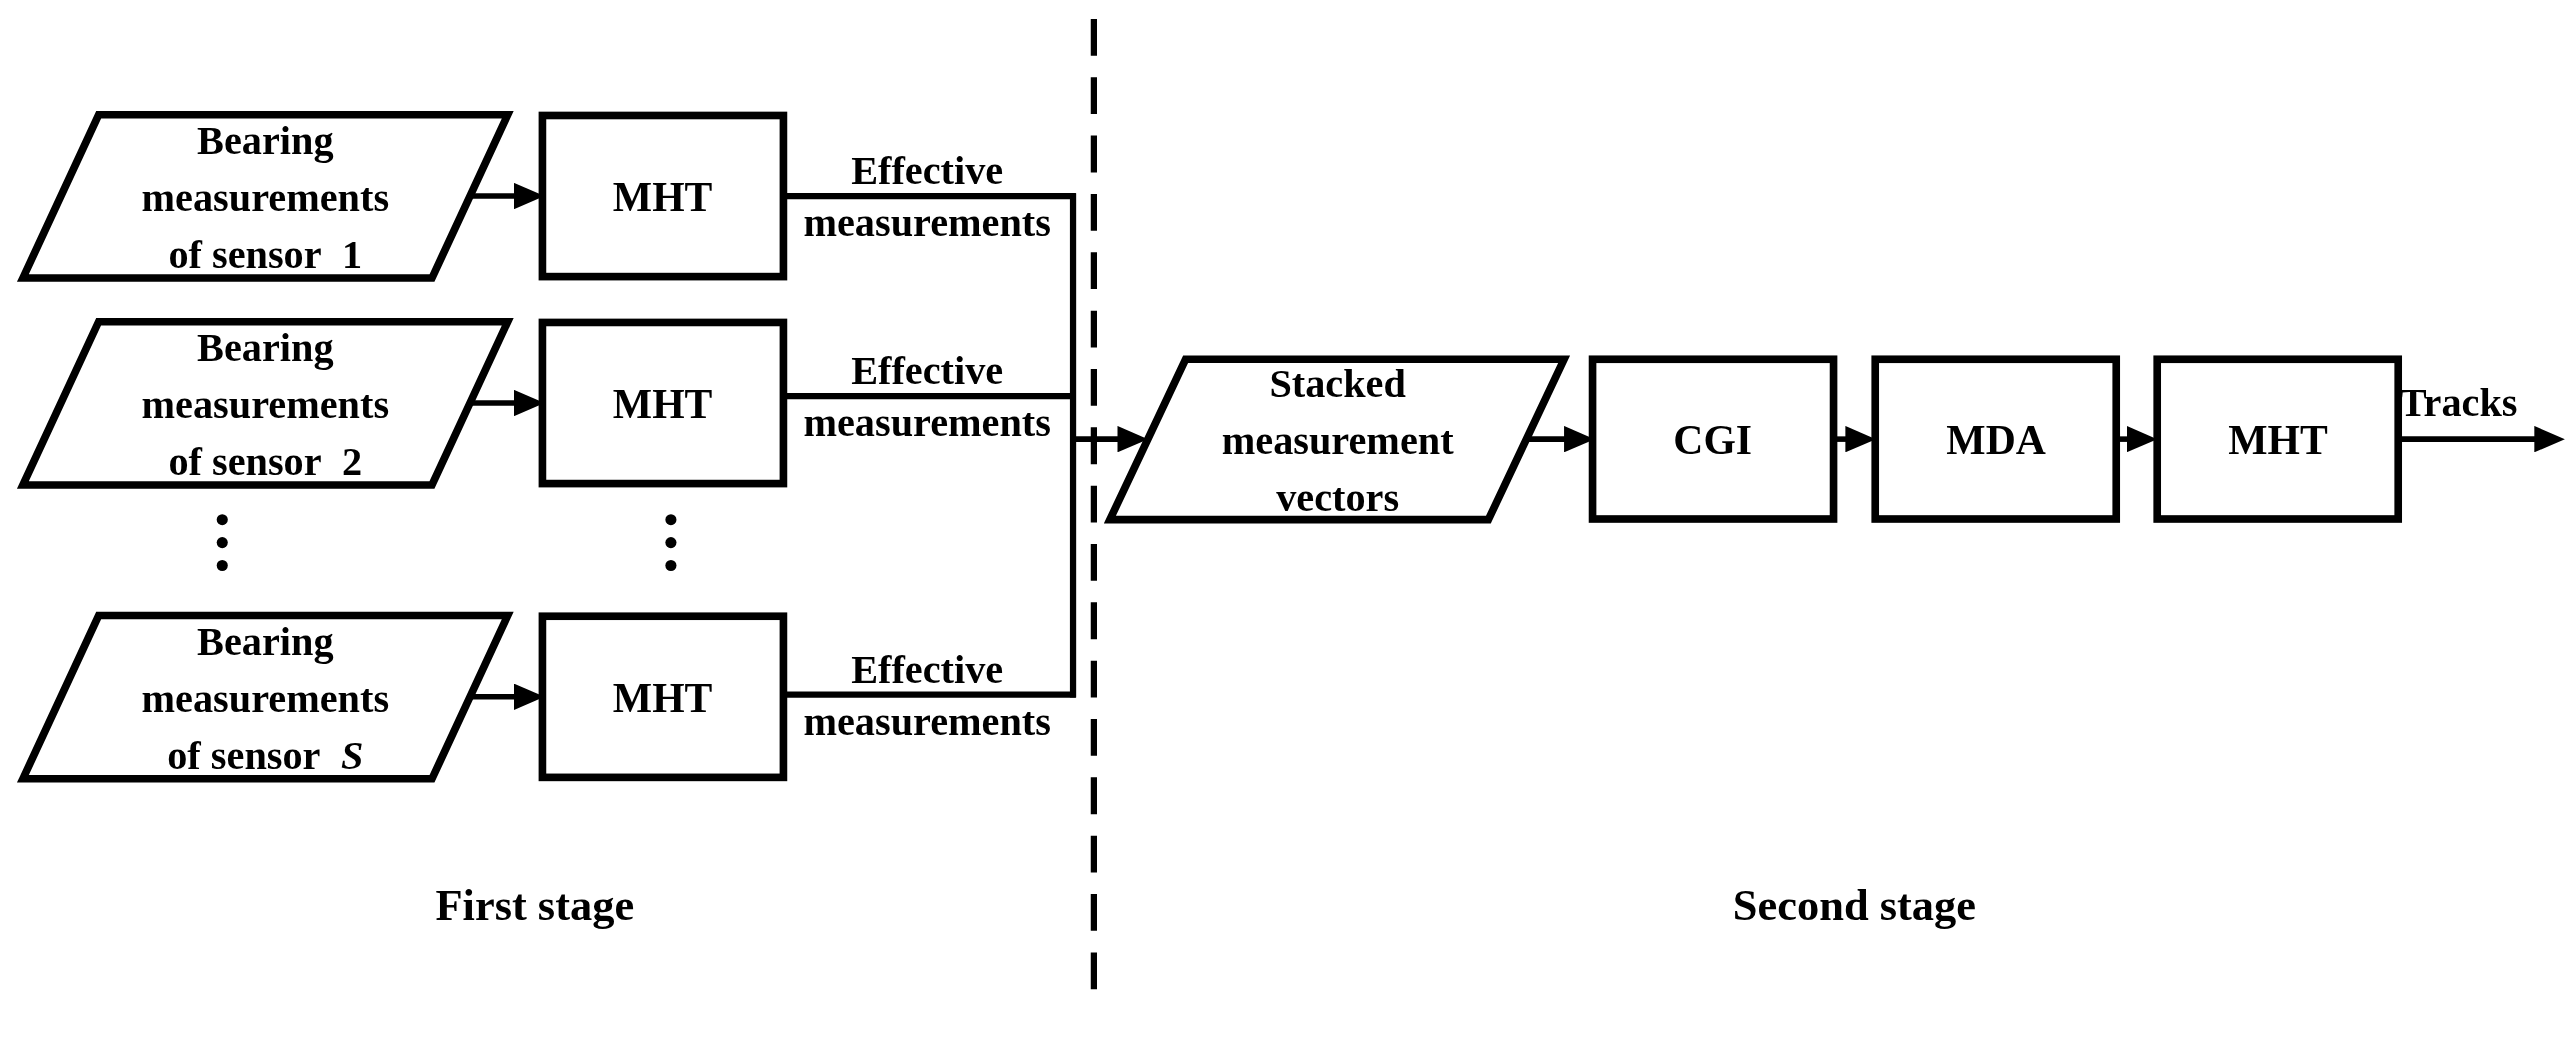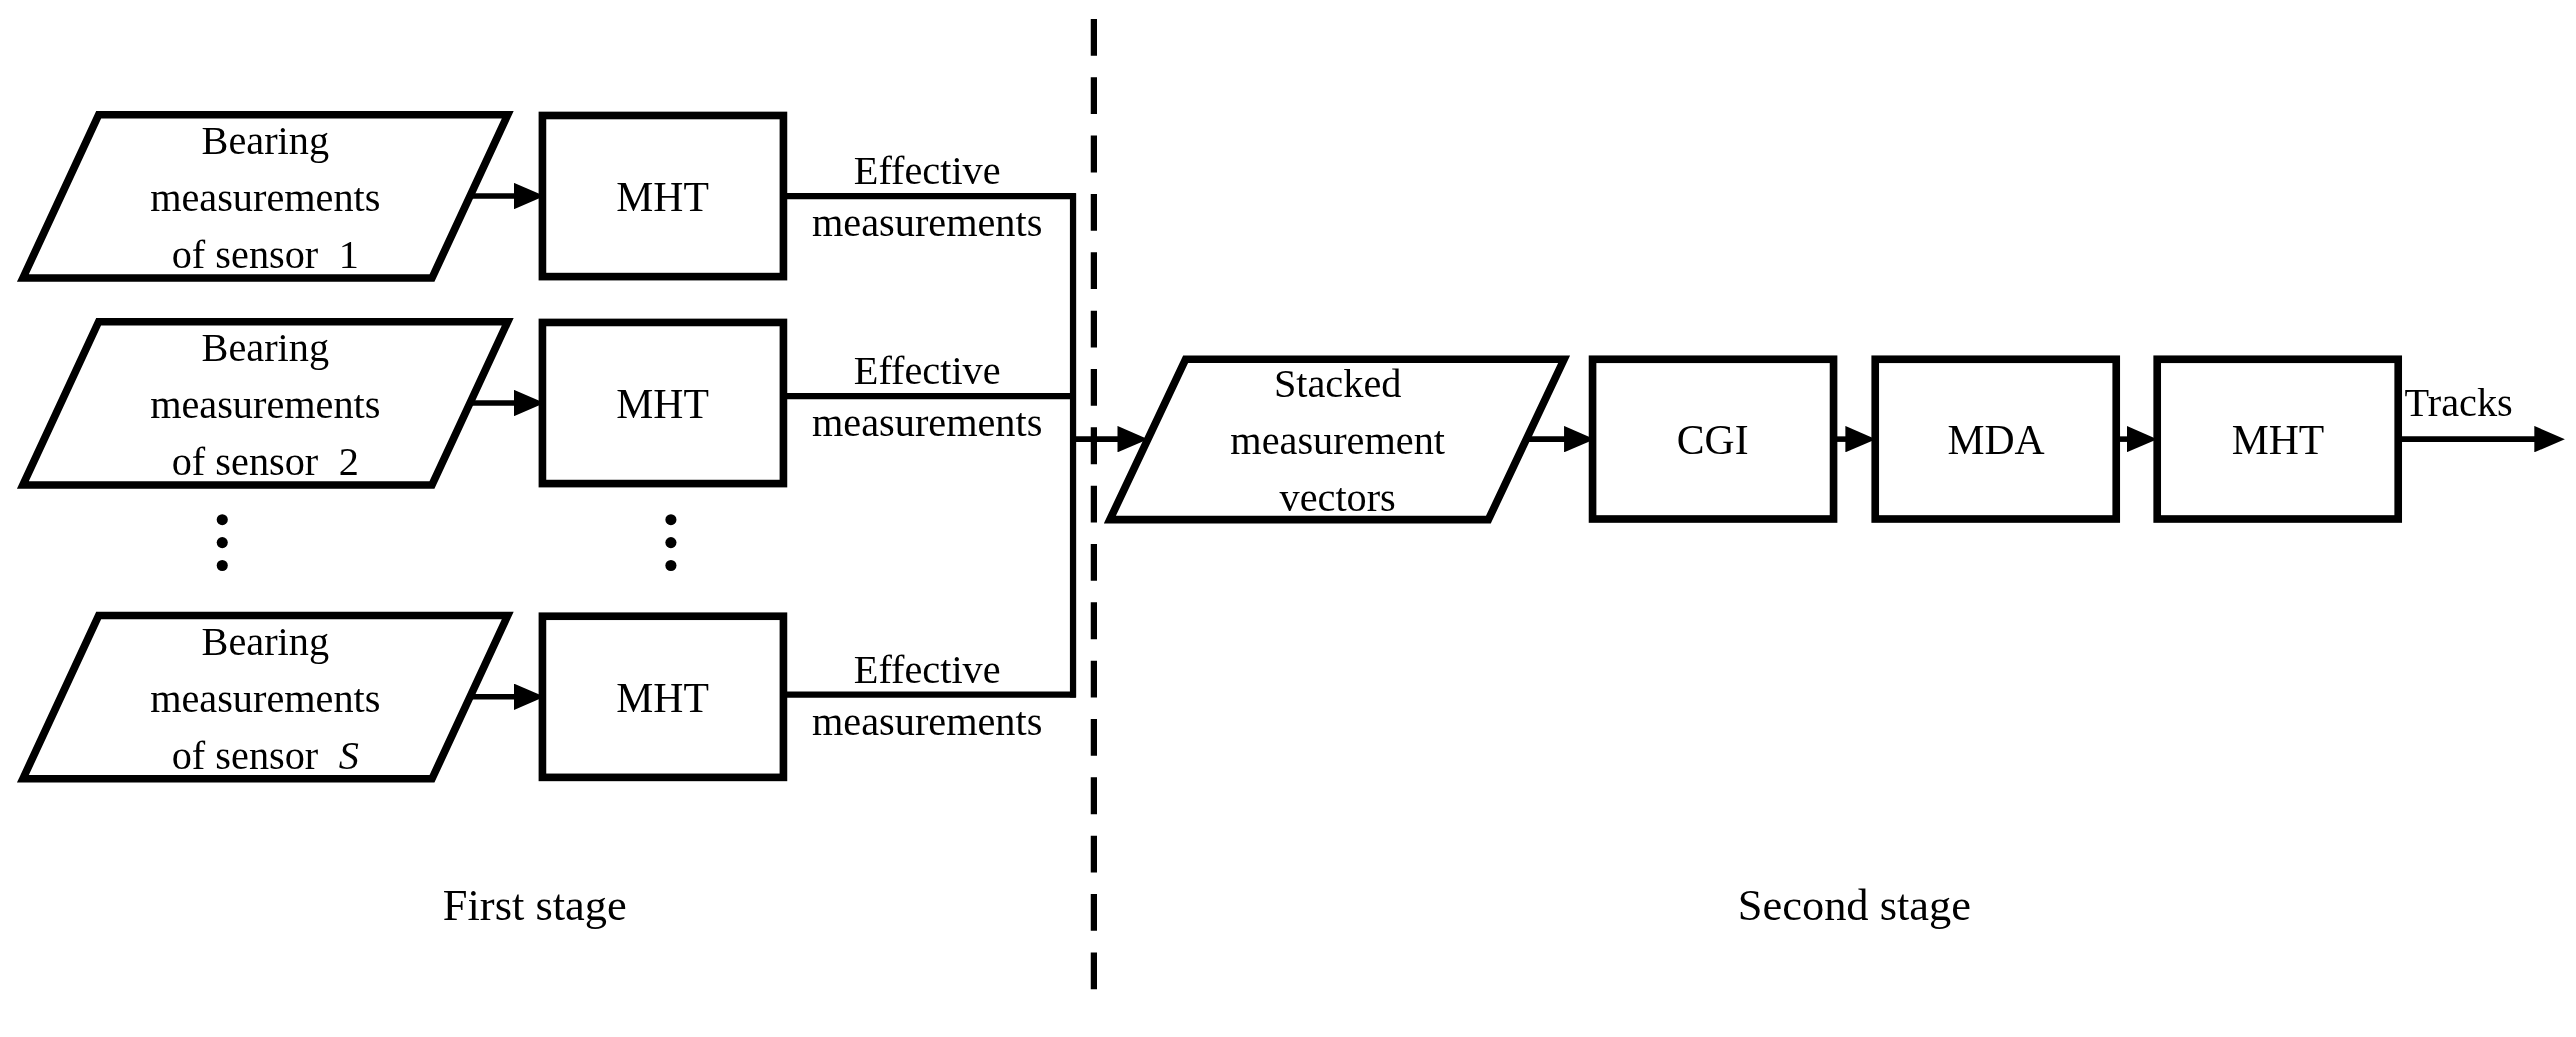--- a/index.html
+++ b/index.html
@@ -1,16 +1,16 @@
 <!DOCTYPE html>
 <html style="font-size:11px"><head>
 <meta charset="utf-8">
 <style>
   html, body { margin: 0; padding: 0; background: #ffffff; }
-  .canvas { width: 2576px; height: 1038px; position: relative; background: #ffffff; }
+  .canvas { width: 2576px; height: 1038px; position: relative; background: #ffffff; font-weight: bold; }
   svg { display: block; }
   .t {
     font-family: "Liberation Serif", "DejaVu Serif", serif;
     fill: #000000;
   }
   .t58 { font-size: 58px; }
   .t60 { font-size: 60px; }
   .t64 { font-size: 64px; }
   .mid { text-anchor: middle; }
   .shape { fill: #ffffff; stroke: #000000; stroke-width: 11px; }

